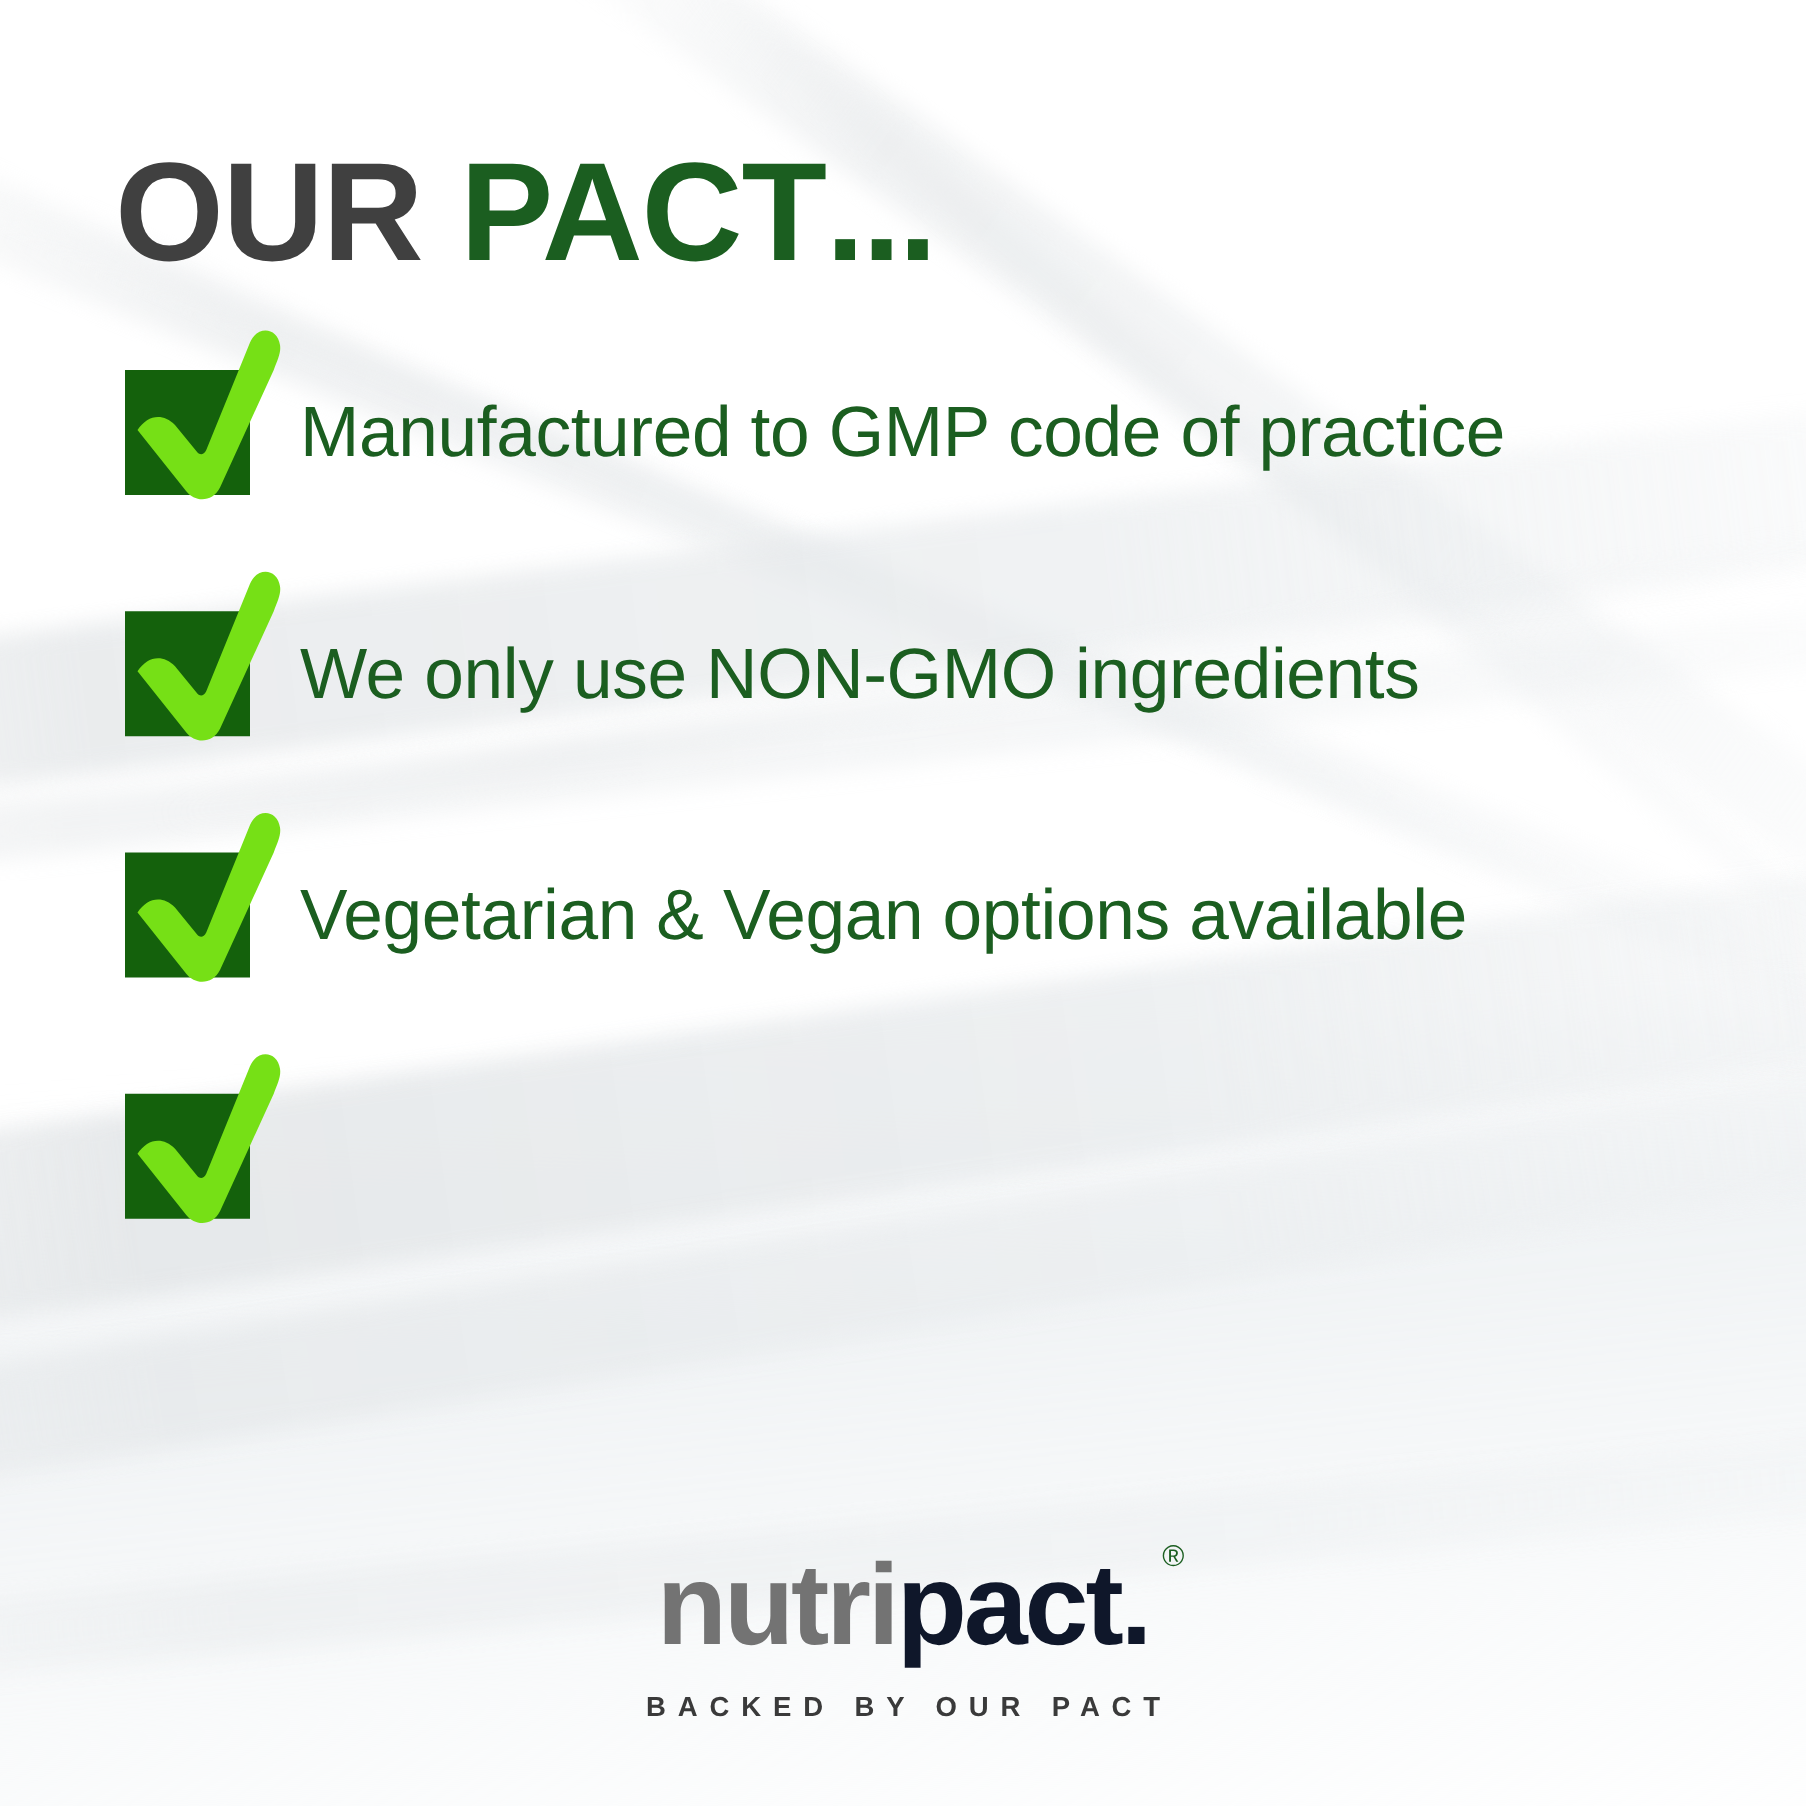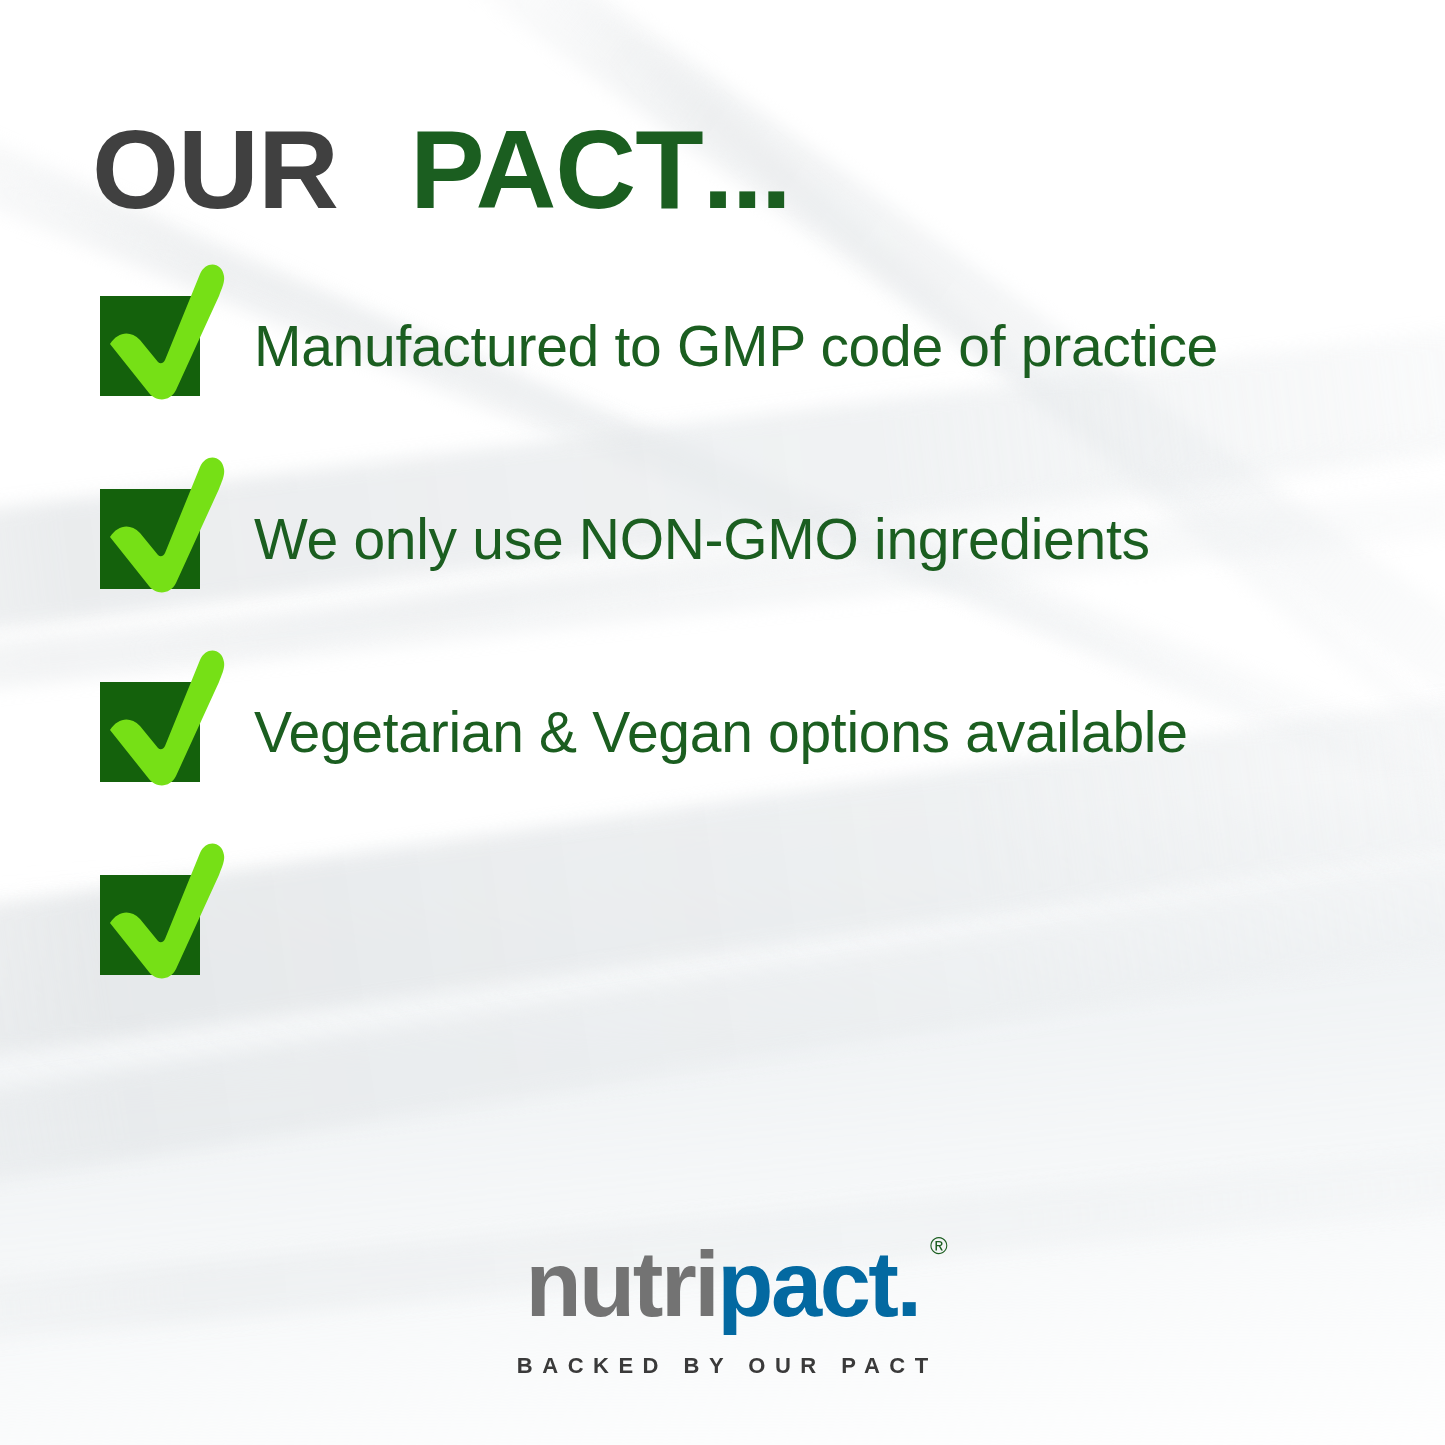--- a/index.html
+++ b/index.html
@@ -69,21 +69,21 @@
     left: 92px;
     top: 114px;
     font-size: 112px;
     font-weight: 700;
     letter-spacing: -1px;
     line-height: 1;
     white-space: nowrap;
     z-index: 5;
   }
   .heading .word-our   { color: #404040; }
-  .heading .word-pact  { color: #1B5E20; margin-left: 42px; }
+  .heading .word-pact  { color: #1B5E20; }
   .heading .ellipsis   { color: #1B5E20; letter-spacing: -2px; }
 
   
   .checklist {
     position: absolute;
     left: 100px;
     top: 296px;
     width: 1330px;
     z-index: 5;
   }
@@ -116,21 +116,21 @@
   .check-svg {
     position: absolute;
     left: -12px;
     top: -44px;
     width: 150px;
     height: 150px;
     overflow: visible;
   }
 
   .check-label {
-    margin-left: 54px;
+    margin-left: 40px;
     font-size: 57px;
     font-weight: 400;
     color: #1B5E20;
     white-space: nowrap;
     line-height: 1;
     letter-spacing: -0.3px;
   }
 
   
   .logo-block {
@@ -144,21 +144,21 @@
 
   .logo-word {
     display: inline-block;
     position: relative;
     font-size: 92px;
     font-weight: 700;
     line-height: 1;
     letter-spacing: -2.5px;
   }
   .logo-nutri { color: #737373; }
-  .logo-pact  { color: #0369a1; }
+  .logo-pact  { color: #0f172a; }
   .logo-reg {
     position: absolute;
     top: -4px;
     right: -28px;
     font-size: 24px;
     font-weight: 400;
     color: #1B5E20;
     letter-spacing: 0;
   }
 

